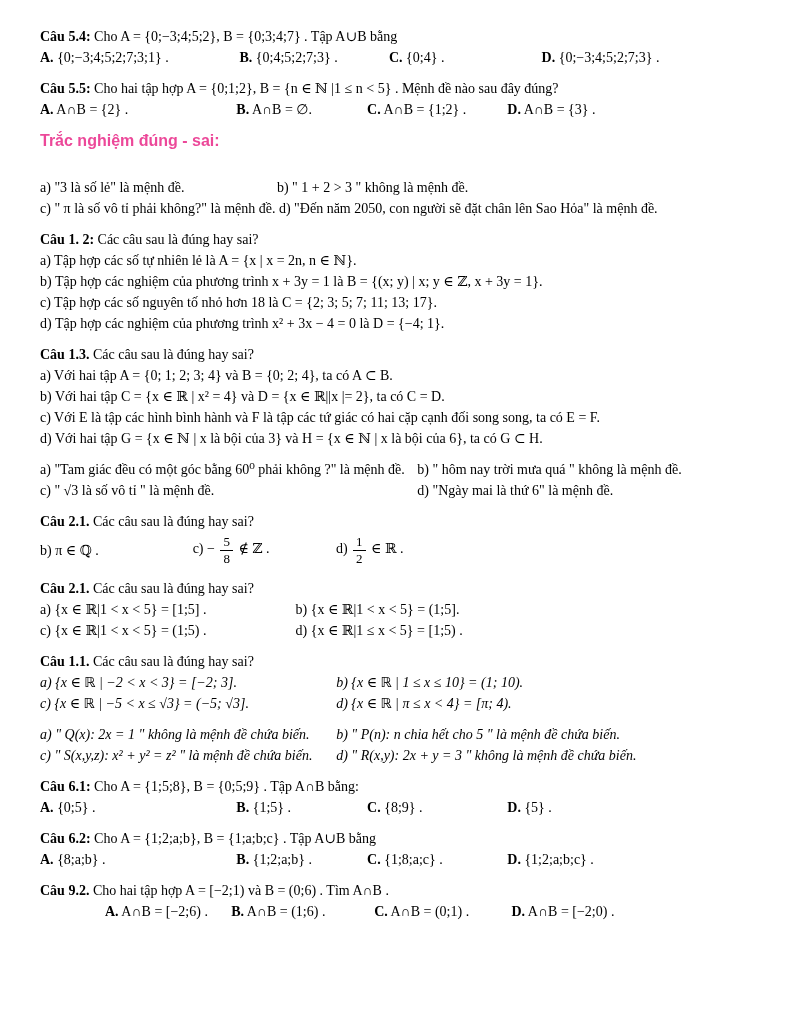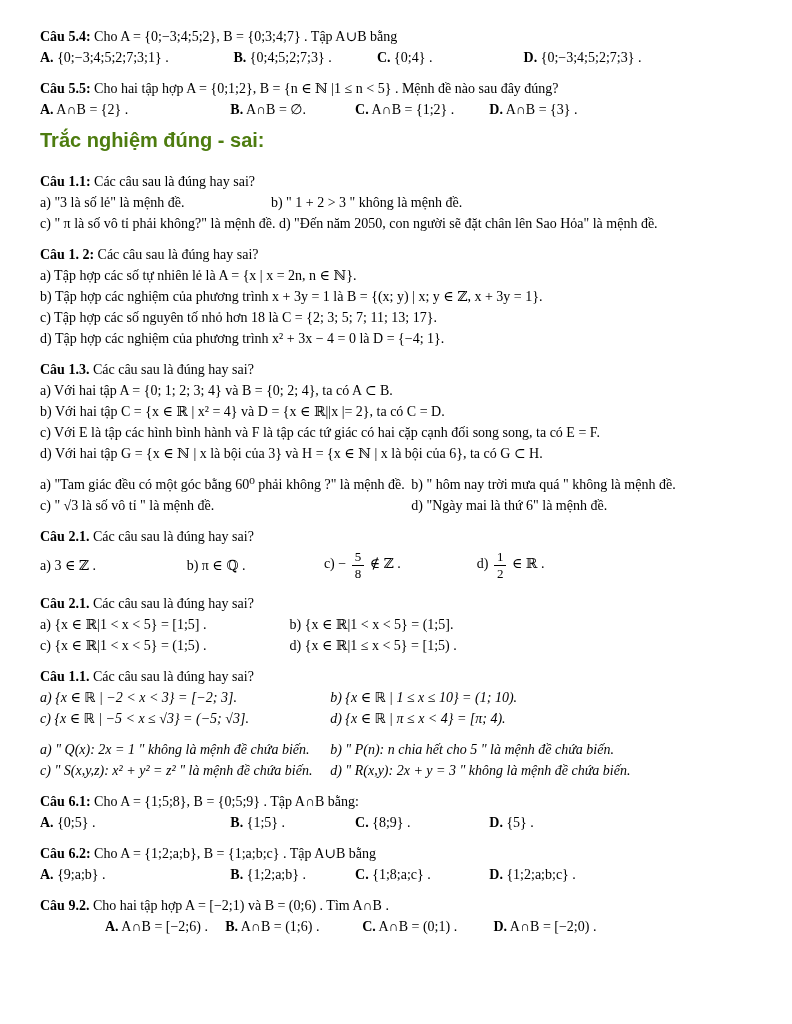--- a/index.html
+++ b/index.html
@@ -11,37 +11,37 @@
     background: #ffffff;
     color: #000000;
     font-family: "Liberation Serif", "DejaVu Serif", "DejaVu Sans", serif;
     font-size: 14px;
     line-height: 21px;
   }
   .q { margin: 0 0 10px 0; }
   .line { margin: 0; }
   .qlabel { font-weight: 700; }
   .optk { font-weight: 700; }
-  .row { display: grid; }
+  .row { display: grid; column-gap: 6px; }
   .opt, .stmt { white-space: nowrap; }
   
   .cols-4a { grid-template-columns: 31% 23% 23.5% auto; }
   .cols-4b { grid-template-columns: 30.5% 20% 21.5% auto; }
   .cols-4c { grid-template-columns: 23.5% 22% 24.5% auto; }
   .cols-4e { padding-left: 65px; grid-template-columns: 21.5% 24.5% 23.5% auto; }
   .cols-2a { grid-template-columns: 37% auto; }
   .cols-2b { grid-template-columns: 59.5% auto; }
   .cols-2c { grid-template-columns: 40% auto; }
   .cols-2d { grid-template-columns: 46.5% auto; font-style: italic; }
   .section-heading {
     font-family: "Liberation Sans", "DejaVu Sans", sans-serif;
-    font-size: 20px;
+    font-size: 16px;
     font-weight: 700;
-    color: #4d7c0f;
-    margin: 4px 0 20px 0;
+    color: #ec4899;
+    margin: 4px 0 26px 0;
   }
   .row-frac { align-items: center; min-height: 36px; }
   .frac {
     display: inline-block;
     vertical-align: middle;
     text-align: center;
     line-height: 1.05;
     margin: 0 2px;
     font-size: 13px;
   }
@@ -69,21 +69,20 @@
       <span class="opt"><b class="optk">A.</b> <span>A∩B = {2} .</span></span>
       <span class="opt"><b class="optk">B.</b> <span>A∩B = ∅.</span></span>
       <span class="opt"><b class="optk">C.</b> <span>A∩B = {1;2} .</span></span>
       <span class="opt"><b class="optk">D.</b> <span>A∩B = {3} .</span></span>
     </div>
   </section>
 
   <h2 class="section-heading">Trắc nghiệm đúng - sai:</h2>
 
   <section class="q">
-    <p class="line"><b class="qlabel">Câu 1.1:</b> <span>Các câu sau là đúng hay sai?</span></p>
     <div class="row cols-2a">
       <span class="stmt">a) "3 là số lẻ" là mệnh đề.</span>
       <span class="stmt">b) " 1 + 2 &gt; 3 " không là mệnh đề.</span>
     </div>
     <p class="line">c) " π là số vô tỉ phải không?" là mệnh đề. d) "Đến năm 2050, con người sẽ đặt chân lên Sao Hỏa" là mệnh đề.</p>
   </section>
 
   <section class="q">
     <p class="line"><b class="qlabel">Câu 1. 2:</b> <span>Các câu sau là đúng hay sai?</span></p>
     <p class="line">a) Tập hợp các số tự nhiên lẻ là A = {x | x = 2n, n ∈ ℕ}.</p>
@@ -107,21 +106,20 @@
     </div>
     <div class="row cols-2b">
       <span class="stmt">c) " √3 là số vô tỉ " là mệnh đề.</span>
       <span class="stmt">d) "Ngày mai là thứ 6" là mệnh đề.</span>
     </div>
   </section>
 
   <section class="q">
     <p class="line"><b class="qlabel">Câu 2.1.</b> <span>Các câu sau là đúng hay sai?</span></p>
     <div class="row cols-4c row-frac">
-      <span class="stmt">a) 3 ∈ ℤ .</span>
       <span class="stmt">b) π ∈ ℚ .</span>
       <span class="stmt"><span>c) −</span> <span class="frac"><span class="num">5</span><span class="den">8</span></span> <span>∉ ℤ .</span></span>
       <span class="stmt"><span>d)</span> <span class="frac"><span class="num">1</span><span class="den">2</span></span> <span>∈ ℝ .</span></span>
     </div>
   </section>
 
   <section class="q">
     <p class="line"><b class="qlabel">Câu 2.1.</b> <span>Các câu sau là đúng hay sai?</span></p>
     <div class="row cols-2c">
       <span class="stmt">a) {x ∈ ℝ|1 &lt; x &lt; 5} = [1;5] .</span>
@@ -162,21 +160,21 @@
       <span class="opt"><b class="optk">A.</b> <span>{0;5} .</span></span>
       <span class="opt"><b class="optk">B.</b> <span>{1;5} .</span></span>
       <span class="opt"><b class="optk">C.</b> <span>{8;9} .</span></span>
       <span class="opt"><b class="optk">D.</b> <span>{5} .</span></span>
     </div>
   </section>
 
   <section class="q">
     <p class="line"><b class="qlabel">Câu 6.2:</b> <span>Cho A = {1;2;a;b}, B = {1;a;b;c} . Tập A∪B bằng</span></p>
     <div class="row cols-4b">
-      <span class="opt"><b class="optk">A.</b> <span>{9;a;b} .</span></span>
+      <span class="opt"><b class="optk">A.</b> <span>{8;a;b} .</span></span>
       <span class="opt"><b class="optk">B.</b> <span>{1;2;a;b} .</span></span>
       <span class="opt"><b class="optk">C.</b> <span>{1;8;a;c} .</span></span>
       <span class="opt"><b class="optk">D.</b> <span>{1;2;a;b;c} .</span></span>
     </div>
   </section>
 
   <section class="q">
     <p class="line"><b class="qlabel">Câu 9.2.</b> <span>Cho hai tập hợp A = [−2;1) và B = (0;6) . Tìm A∩B .</span></p>
     <div class="row cols-4e">
       <span class="opt"><b class="optk">A.</b> <span>A∩B = [−2;6) .</span></span>

